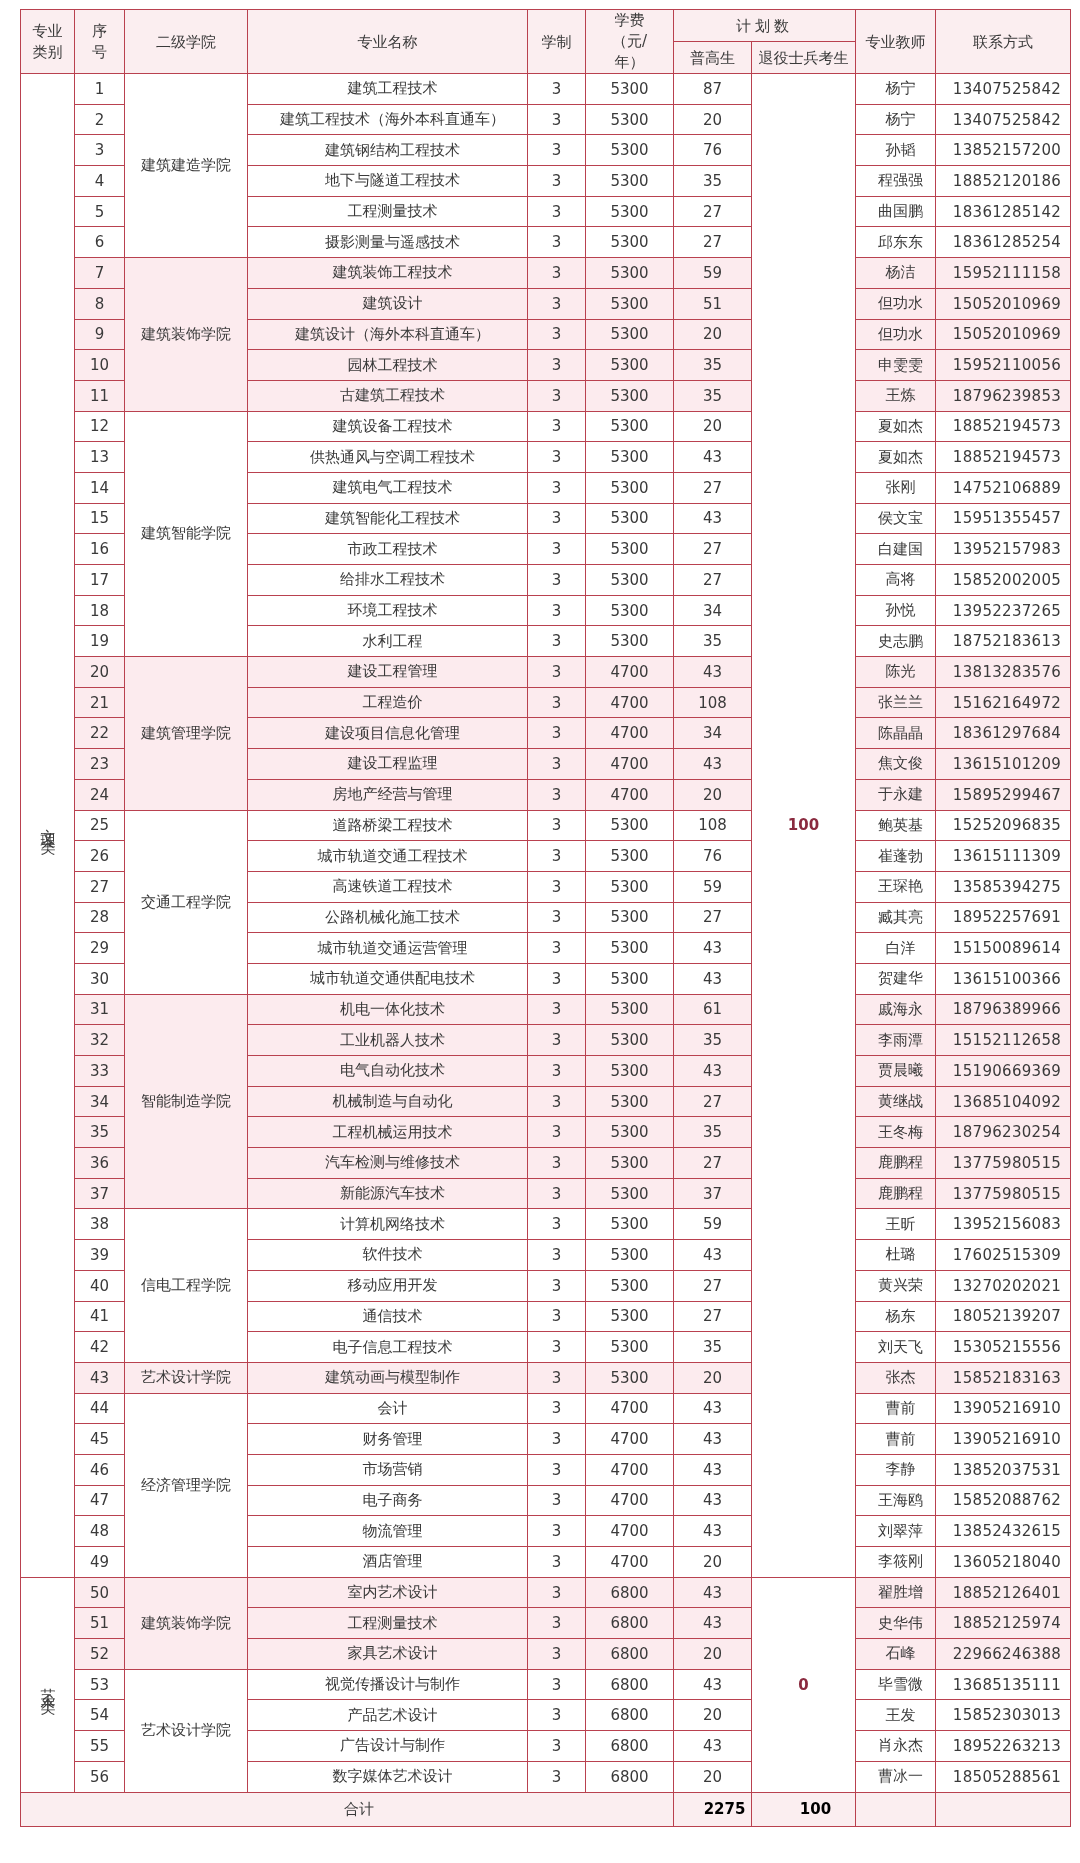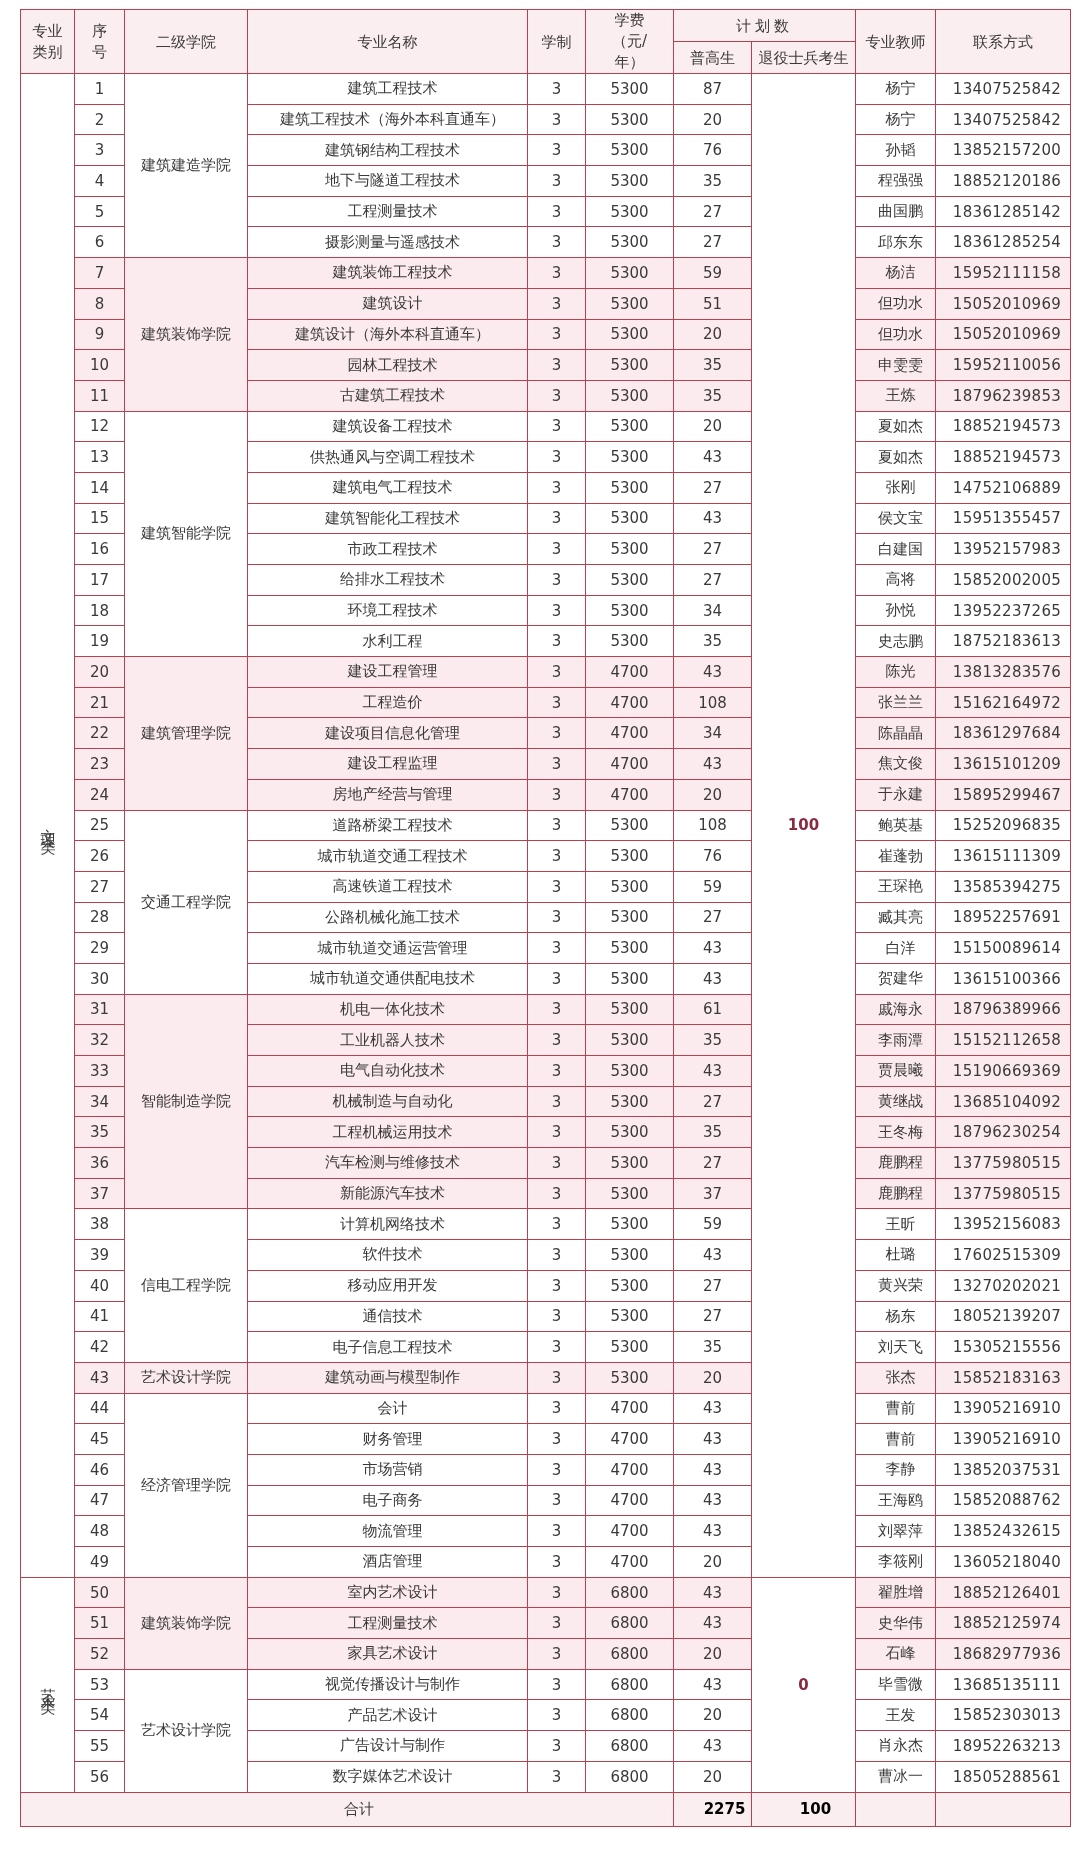--- a/index.html
+++ b/index.html
@@ -530,21 +530,21 @@
         <td class="teacher">史华伟</td>
         <td class="phone">18852125974</td>
       </tr>
       <tr class="shade">
         <td>52</td>
         <td class="name">家具艺术设计</td>
         <td>3</td>
         <td>6800</td>
         <td>20</td>
         <td class="teacher">石峰</td>
-        <td class="phone">18682977936</td>
+        <td class="phone">22966246388</td>
       </tr>
       <tr>
         <td>53</td>
         <td rowspan="4">艺术设计学院</td>
         <td class="name">视觉传播设计与制作</td>
         <td>3</td>
         <td>6800</td>
         <td>43</td>
         <td class="teacher">毕雪微</td>
         <td class="phone">13685135111</td>

